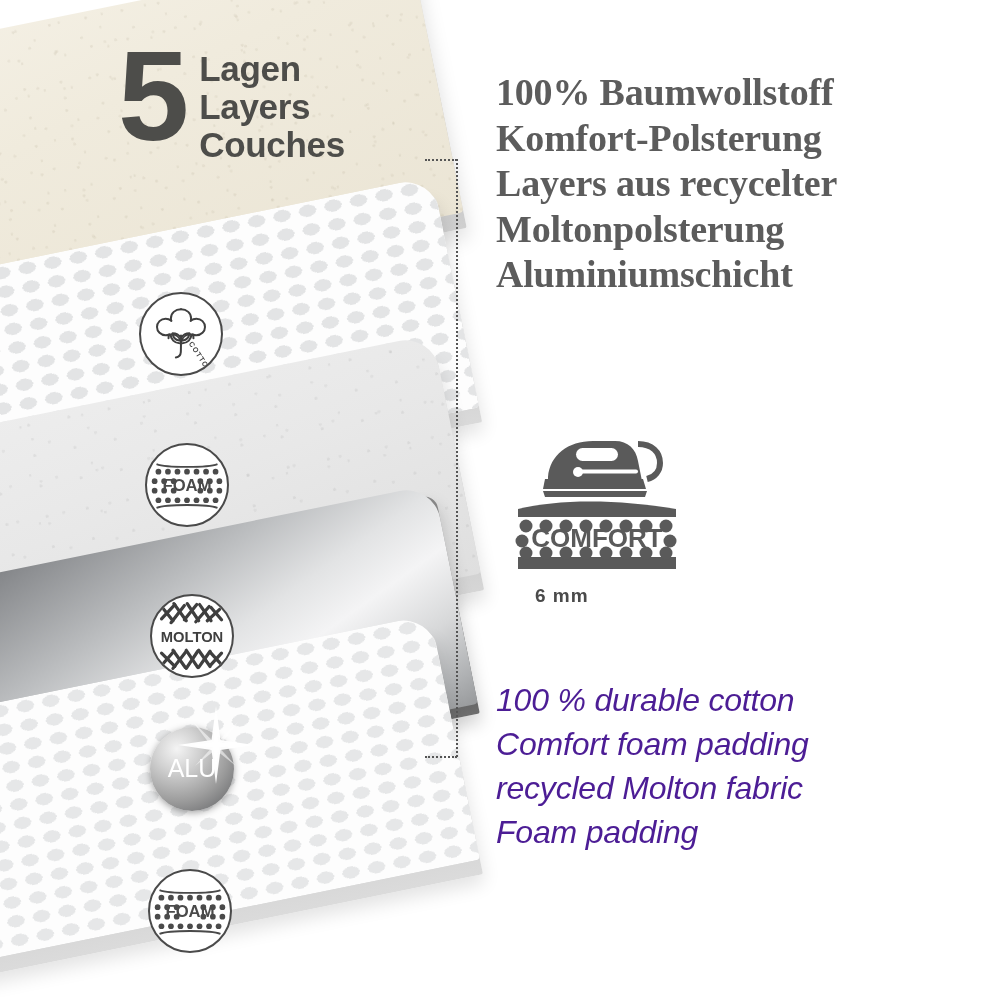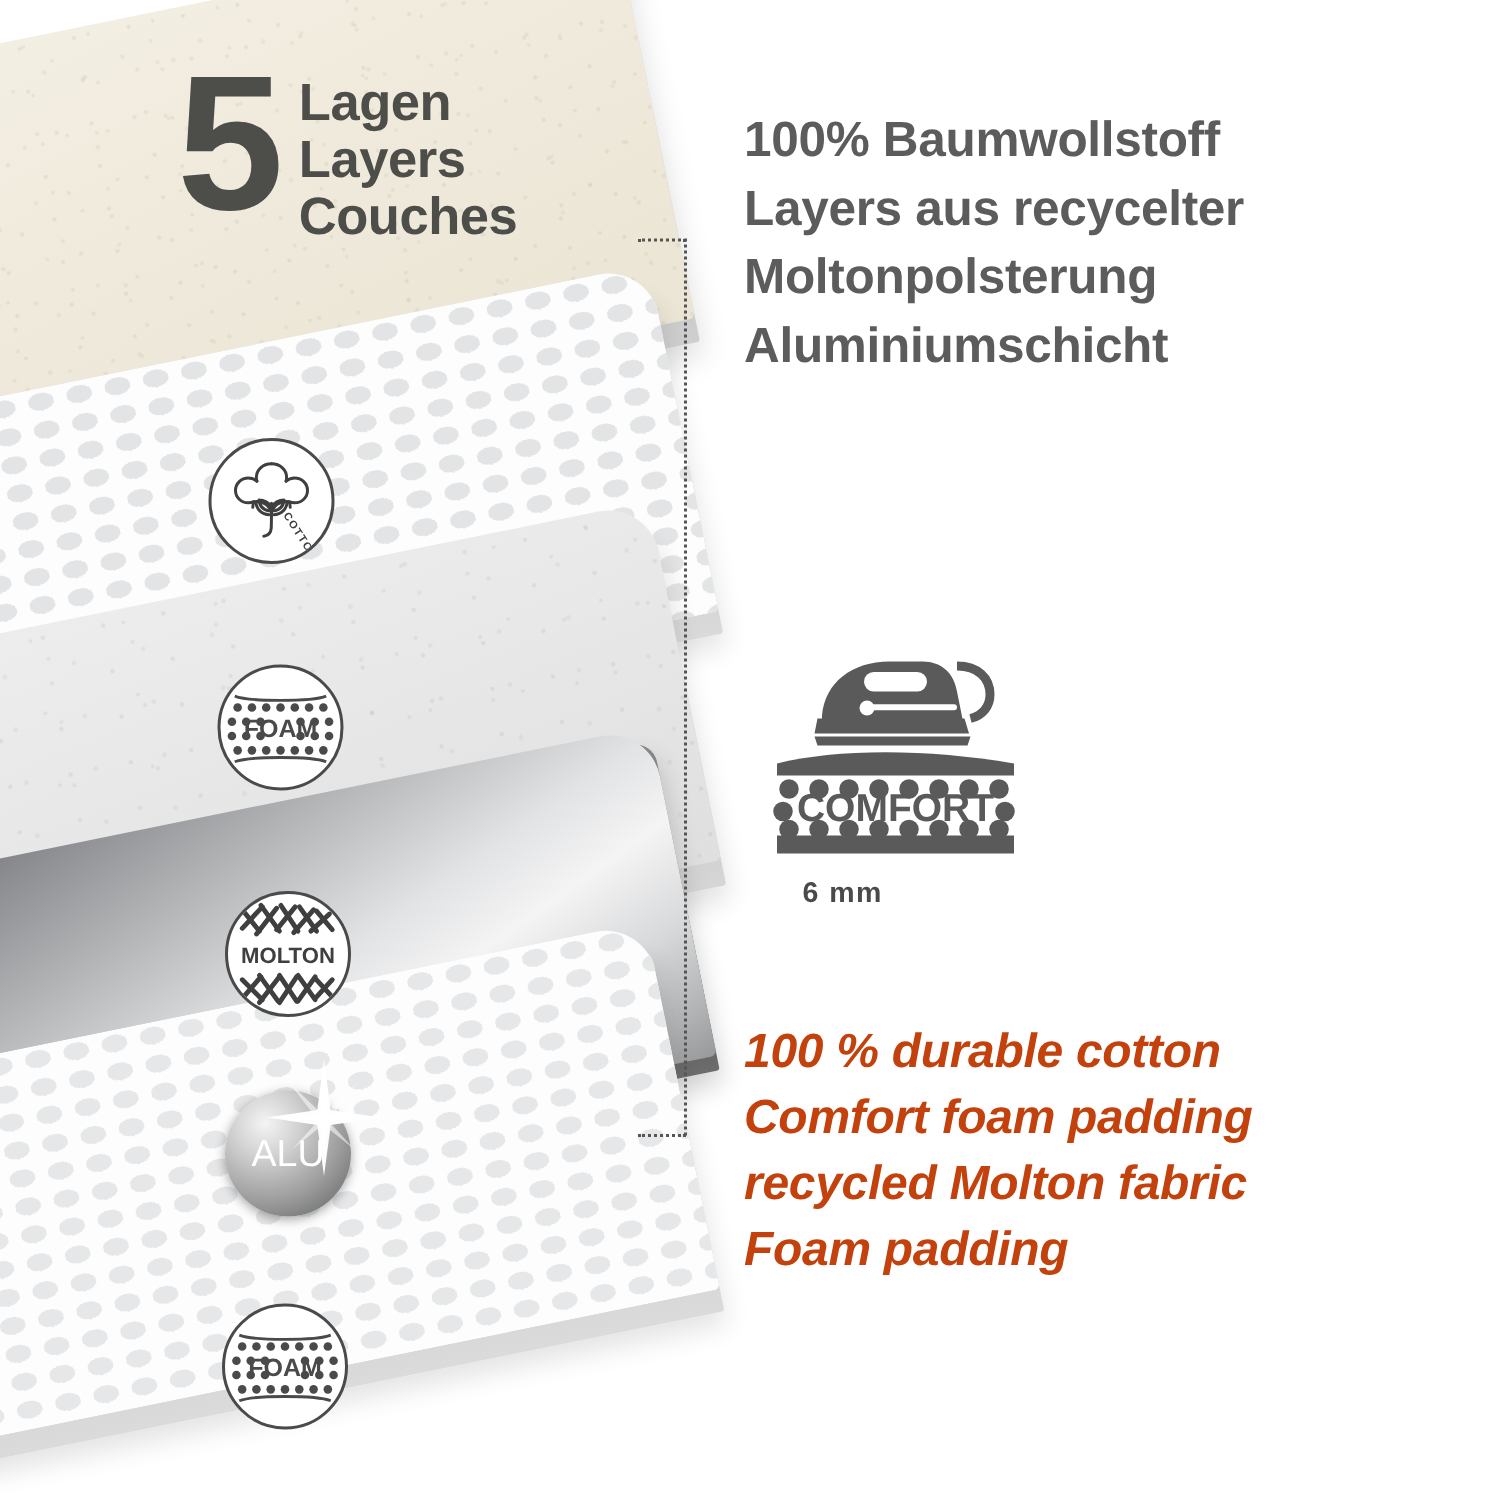--- a/index.html
+++ b/index.html
@@ -40,26 +40,26 @@
   .badge svg{display:block;}
 
   
   .lead{position:absolute;}
   .lead.h{height:0;border-top:2px dotted #555;}
   .lead.v{width:0;border-left:2px dotted #555;}
 
   
   .de-list{position:absolute;left:496px;top:70px;width:430px;}
   .de-list .ln{
-    color:#5c5c5c;font-size:33px;line-height:45.5px;font-weight:700;
-    letter-spacing:-.2px;white-space:nowrap;
+    color:#5c5c5c;font-size:38px;line-height:45.5px;font-weight:700;
+    letter-spacing:-.2px;white-space:nowrap;font-family:Liberation Serif, serif;
   }
   .en-list{position:absolute;left:496px;top:678px;width:450px;}
   .en-list .ln{
-    color:#c2410c;font-size:32px;line-height:44px;font-weight:700;font-style:italic;
+    color:#4c1d95;font-size:32px;line-height:44px;font-weight:400;font-style:italic;
     letter-spacing:-.2px;white-space:nowrap;
   }
 
   
   .head{position:absolute;left:118px;top:44px;display:flex;align-items:flex-start;}
   .head .num{font-size:128px;line-height:104px;font-weight:700;color:#4d4d4a;letter-spacing:-4px;}
   .head .words{margin-left:14px;margin-top:6px;}
   .head .words div{font-size:35px;line-height:38px;font-weight:700;color:#4d4d4a;letter-spacing:-.3px;}
 
   
@@ -281,20 +281,21 @@
     <div class="num">5</div>
     <div class="words">
       <div>Lagen</div>
       <div>Layers</div>
       <div>Couches</div>
     </div>
   </div>
 
   <div class="de-list">
     <div class="ln">100% Baumwollstoff</div>
+    <div class="ln">Komfort-Polsterung</div>
     <div class="ln">Layers aus recycelter</div>
     <div class="ln">Moltonpolsterung</div>
     <div class="ln">Aluminiumschicht</div>
   </div>
 
   <div class="comfort">
     <svg width="190" height="150" viewBox="0 0 190 150">
 
       <g fill="#5a5a5a">
         <path d="M36 52c2-22 20-36 45-36h22c13 0 21 8 23 20l4 20H36z"></path>

